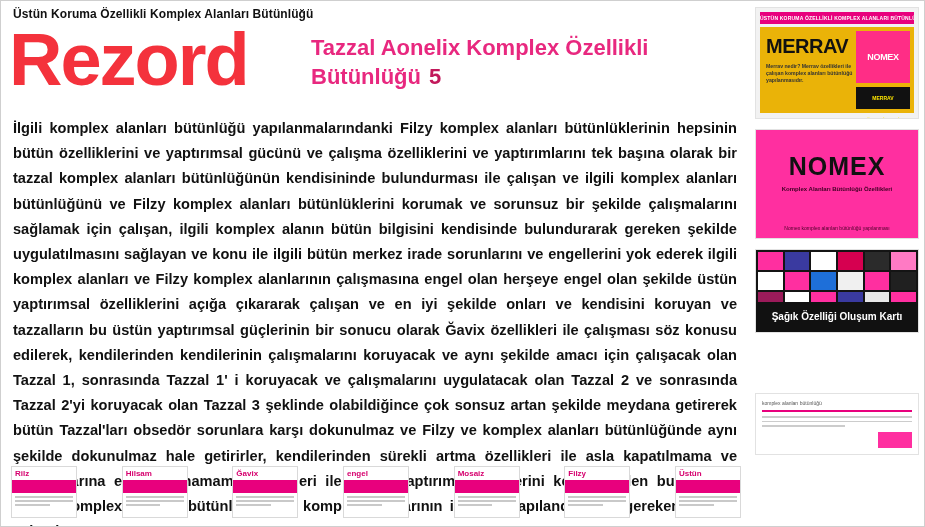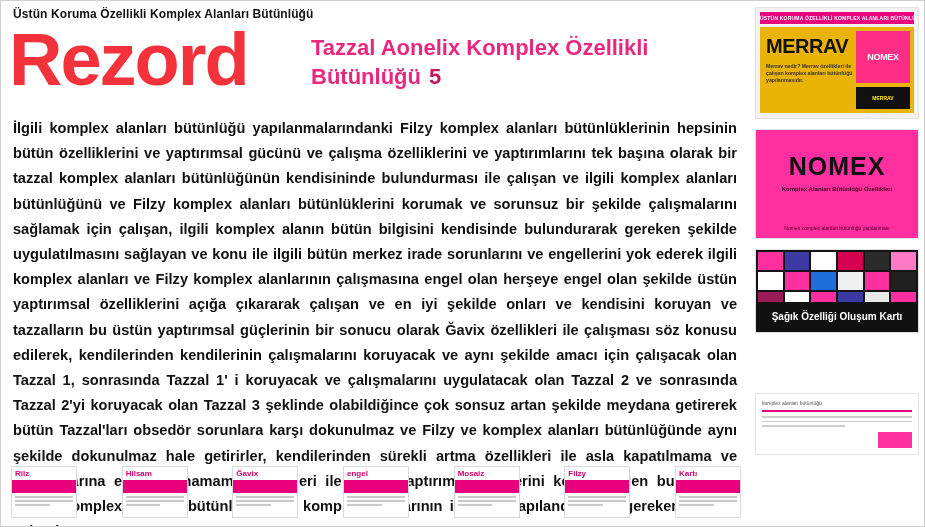--- a/index.html
+++ b/index.html
@@ -395,21 +395,21 @@
       <div class="logo-card">
         <div class="lc-title">Filzy</div>
         <div class="lc-band"></div>
         <div class="lc-lines">
             <i></i>
             <i></i>
             <i class="short"></i>
           </div>
       </div>
       <div class="logo-card">
-        <div class="lc-title">Kartı</div>
+        <div class="lc-title">Üstün</div>
         <div class="lc-band"></div>
         <div class="lc-lines">
             <i></i>
             <i></i>
             <i class="short"></i>
           </div>
       </div>
     </div>
 
   </div>

